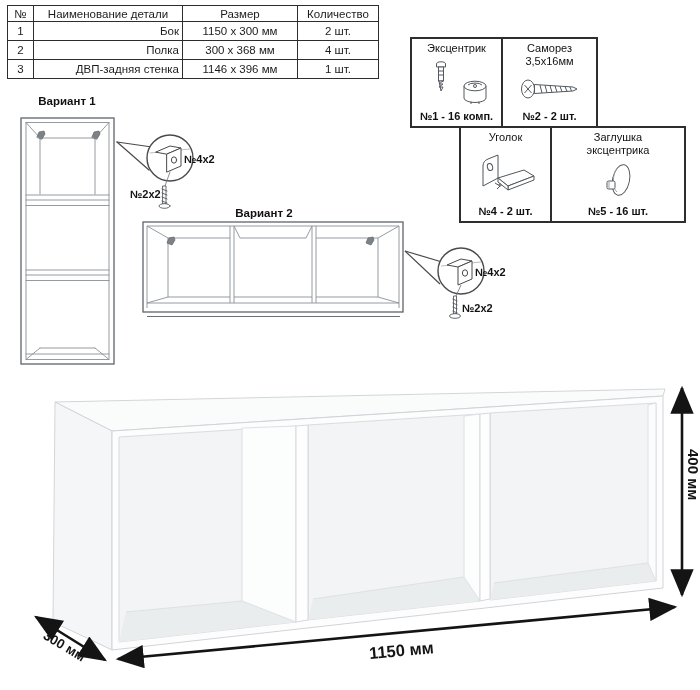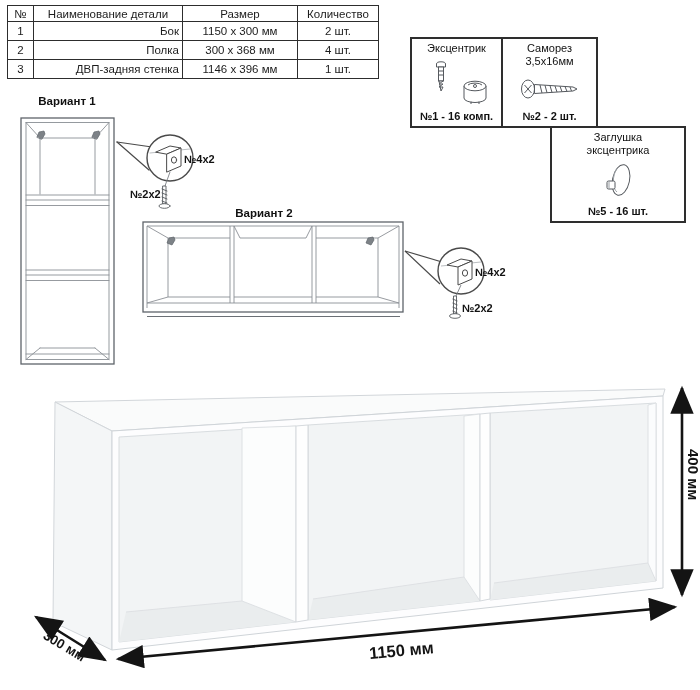--- a/index.html
+++ b/index.html
@@ -268,20 +268,35 @@
           <line x1="36" y1="10" x2="38" y2="16"></line>
       <line x1="41" y1="10.3" x2="43" y2="15.7"></line>
           <line x1="46" y1="10.6" x2="48" y2="15.4"></line>
       <line x1="51" y1="11" x2="52.5" y2="15"></line>
     </g>
   </svg>
   <div class="hw-count">№2 - 2 шт.</div>
 </div>
 
 
+<div class="hw-cell" style="left:459px;top:126px;width:93px;height:97px;">
+  <div class="hw-title"><span>Уголок</span></div>
+  <svg class="hw-icon" width="62" height="44">
+    <g stroke="#50565b" stroke-width="1" fill="#fff" stroke-linejoin="round">
+      <path d="M8,13 Q8,8 13,6 L23,2 L23,25 L8,33 Z"></path>
+      <ellipse cx="15" cy="14" rx="2.6" ry="3.6" transform="rotate(-14 15 14)"></ellipse>
+      <path d="M23,25 L49,17 L59,23 L33,33 Z"></path>
+      <path d="M33,33 L59,23 L59,27 L33,37 Z"></path>
+      <path d="M23,25 L33,33 L33,37 L23,29 Z"></path>
+      <path d="M20,30 l5,3 l-3,3"></path>
+      <ellipse cx="25" cy="32" rx="1.3" ry="1"></ellipse>
+    </g>
+  </svg>
+  <div class="hw-count">№4 - 2 шт.</div>
+</div>
 
 <div class="hw-cell" style="left:550px;top:126px;width:136px;height:97px;">
   <div class="hw-title" style="line-height:1.15;">
     <div>Заглушка</div>
     <div>эксцентрика</div>
   </div>
   <svg class="hw-icon" width="44" height="40">
     <g stroke="#55595e" stroke-width="1" fill="#fff">
       <ellipse cx="25" cy="19" rx="8.5" ry="15.5" transform="rotate(12 25 19)"></ellipse>
       <path d="M21,7 A8.5,15.5 12 0 0 21,31" fill="none" stroke="#9ba0a5"></path>

